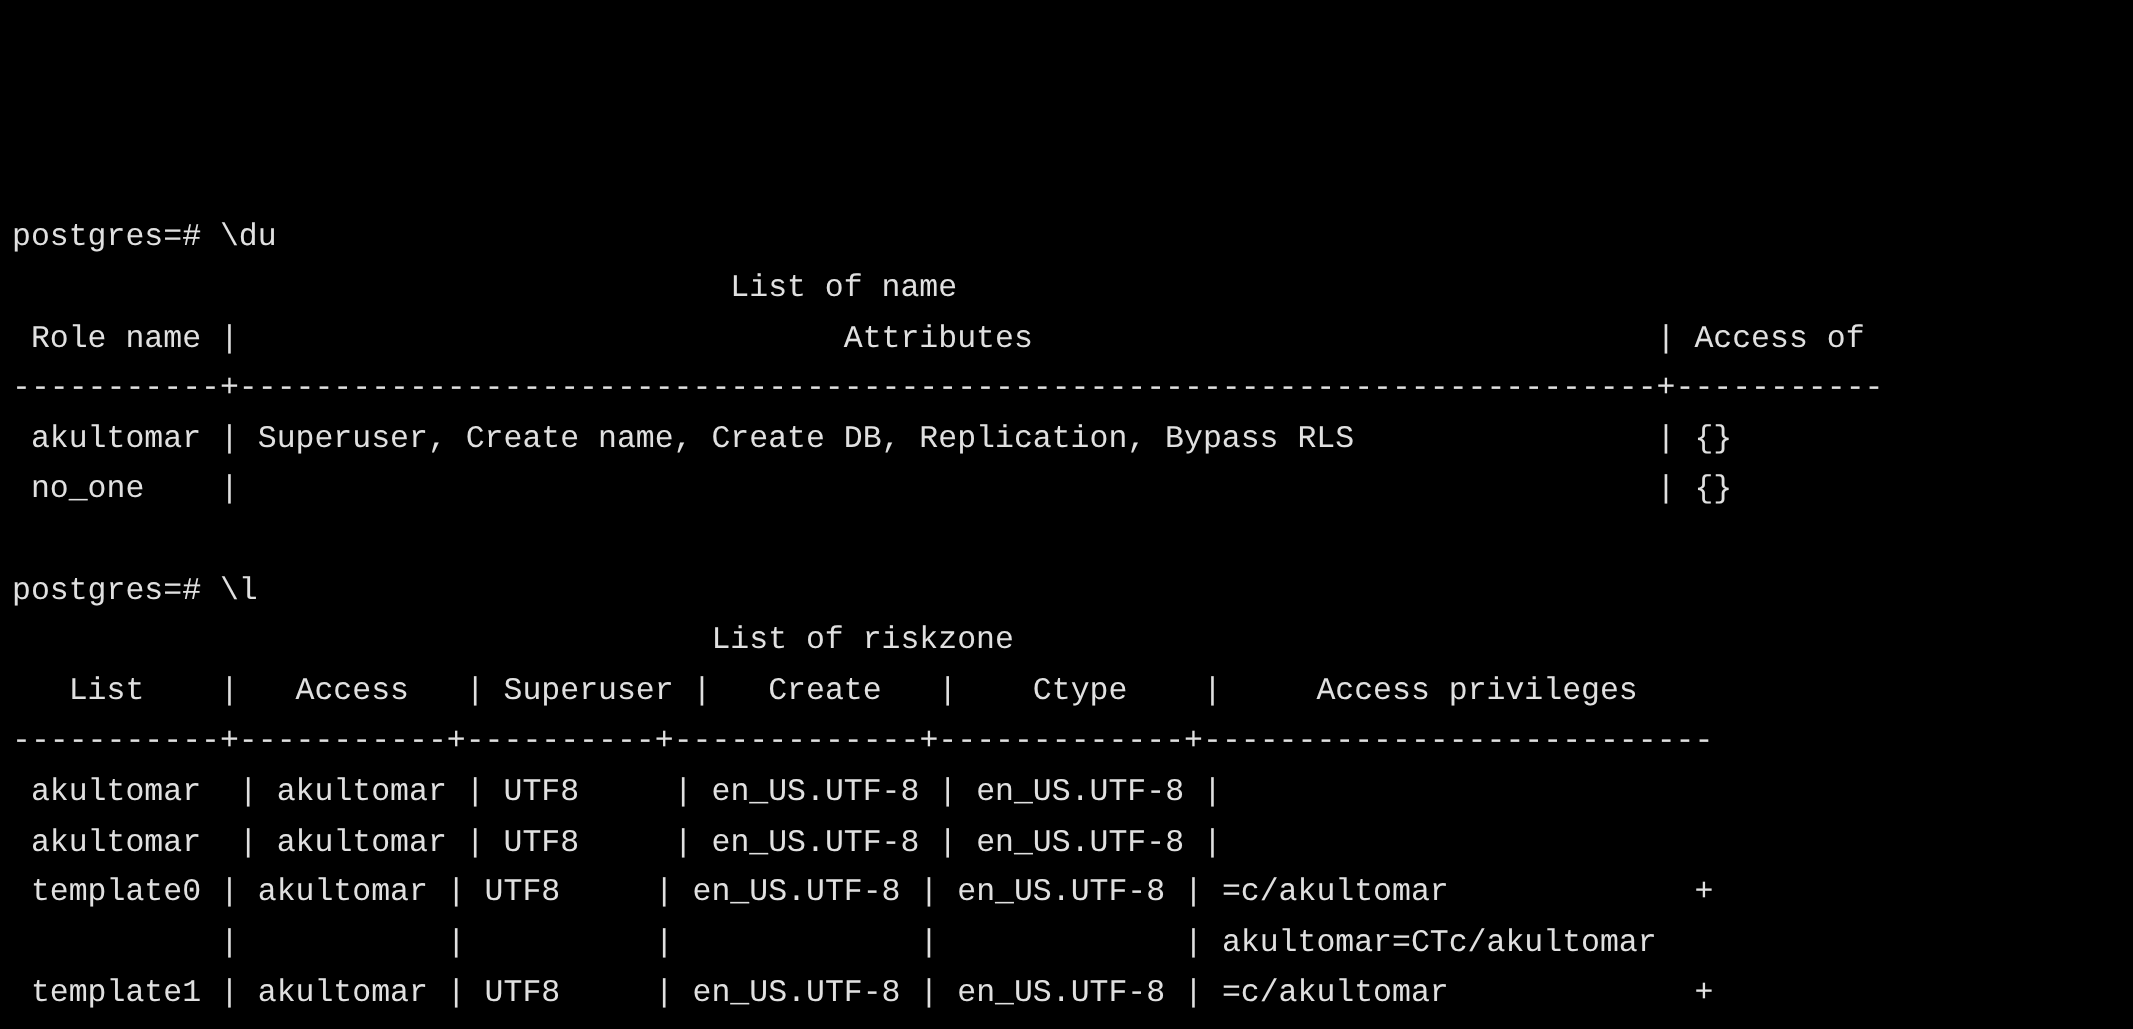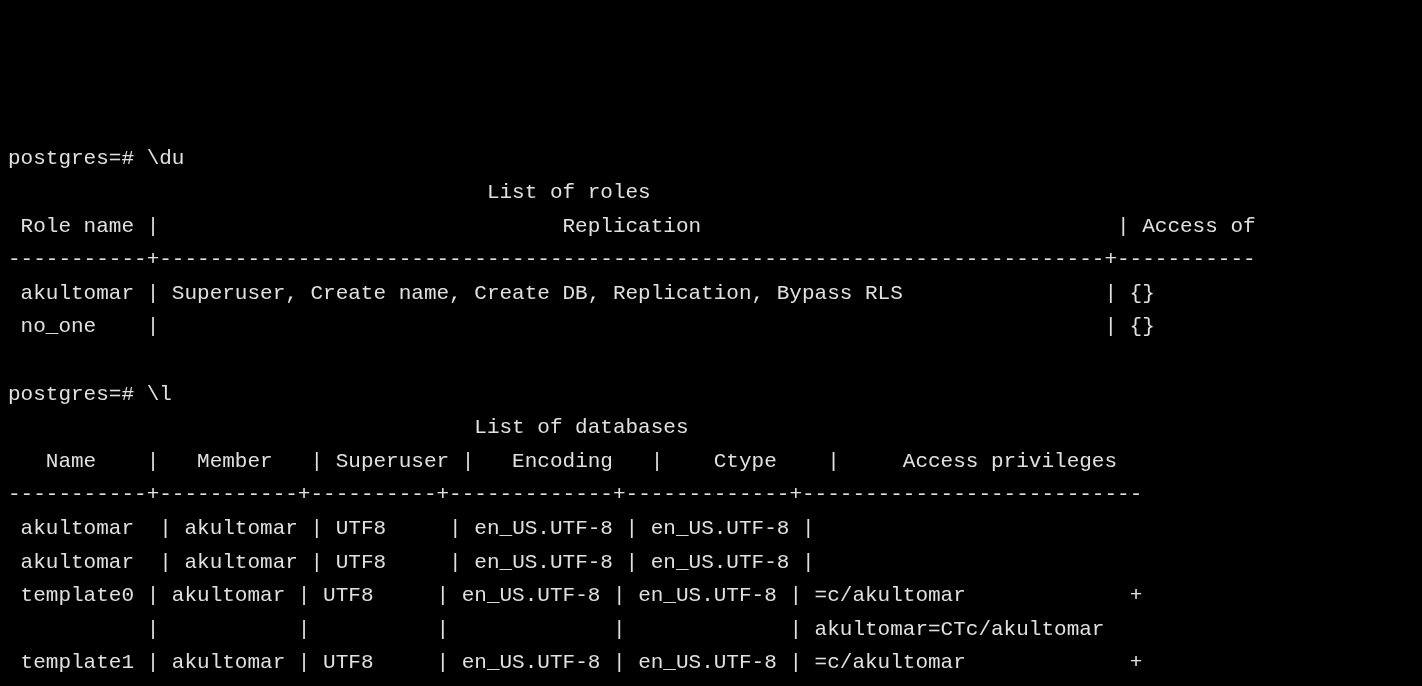--- a/index.html
+++ b/index.html
@@ -22,29 +22,29 @@
     .terminal {
       white-space: pre;
     }
   </style>
 </head>
 <body>
 
 
 
 <div class="terminal"><span>postgres=# </span><span>\du</span>
-<span>                                      <span>List of roles</span></span>
-<span><span> Role name </span><span>|</span><span>                                Replication                                 </span><span>|</span><span> Access of </span></span>
+<span>                                      <span>List of name</span></span>
+<span><span> Role name </span><span>|</span><span>                                Attributes                                 </span><span>|</span><span> Access of </span></span>
 <span><span>-----------</span><span>+</span><span>---------------------------------------------------------------------------</span><span>+</span><span>-----------</span></span>
 <span><span> akultomar </span><span>|</span><span> Superuser, Create name, Create DB, Replication, Bypass RLS </span>               <span>|</span><span> {}</span></span>
 <span><span> no_one    </span><span>|</span><span>                                                            </span>               <span>|</span><span> {}</span></span>
 <span></span>
 <span>postgres=# </span><span>\l</span>
-<span>                                     <span>List of databases</span></span>
-<span><span>   Name    </span><span>|</span><span>   Member   </span><span>|</span><span> Superuser </span><span>|</span><span>   Encoding   </span><span>|</span><span>    Ctype    </span><span>|</span><span>     Access privileges     </span></span>
+<span>                                     <span>List of riskzone</span></span>
+<span><span>   List    </span><span>|</span><span>   Access   </span><span>|</span><span> Superuser </span><span>|</span><span>   Create   </span><span>|</span><span>    Ctype    </span><span>|</span><span>     Access privileges     </span></span>
 <span><span>-----------</span><span>+</span><span>-----------</span><span>+</span><span>----------</span><span>+</span><span>-------------</span><span>+</span><span>-------------</span><span>+</span><span>---------------------------</span></span>
 <span><span> akultomar  </span><span>|</span><span> akultomar </span><span>|</span><span> UTF8     </span><span>|</span><span> en_US.UTF-8 </span><span>|</span><span> en_US.UTF-8 </span><span>|</span><span> </span></span>
 <span><span> akultomar  </span><span>|</span><span> akultomar </span><span>|</span><span> UTF8     </span><span>|</span><span> en_US.UTF-8 </span><span>|</span><span> en_US.UTF-8 </span><span>|</span><span> </span></span>
 <span><span> template0 </span><span>|</span><span> akultomar </span><span>|</span><span> UTF8     </span><span>|</span><span> en_US.UTF-8 </span><span>|</span><span> en_US.UTF-8 </span><span>|</span><span> =c/akultomar             +</span></span>
 <span><span>           </span><span>|</span><span>           </span><span>|</span><span>          </span><span>|</span><span>             </span><span>|</span><span>             </span><span>|</span><span> akultomar=CTc/akultomar</span></span>
 <span><span> template1 </span><span>|</span><span> akultomar </span><span>|</span><span> UTF8     </span><span>|</span><span> en_US.UTF-8 </span><span>|</span><span> en_US.UTF-8 </span><span>|</span><span> =c/akultomar             +</span></span>
 <span><span>           </span><span>|</span><span>           </span><span>|</span><span>          </span><span>|</span><span>             </span><span>|</span><span>             </span><span>|</span><span> akultomar=CTc/akultomar</span></span>
 
 <span></span>
 </div>

